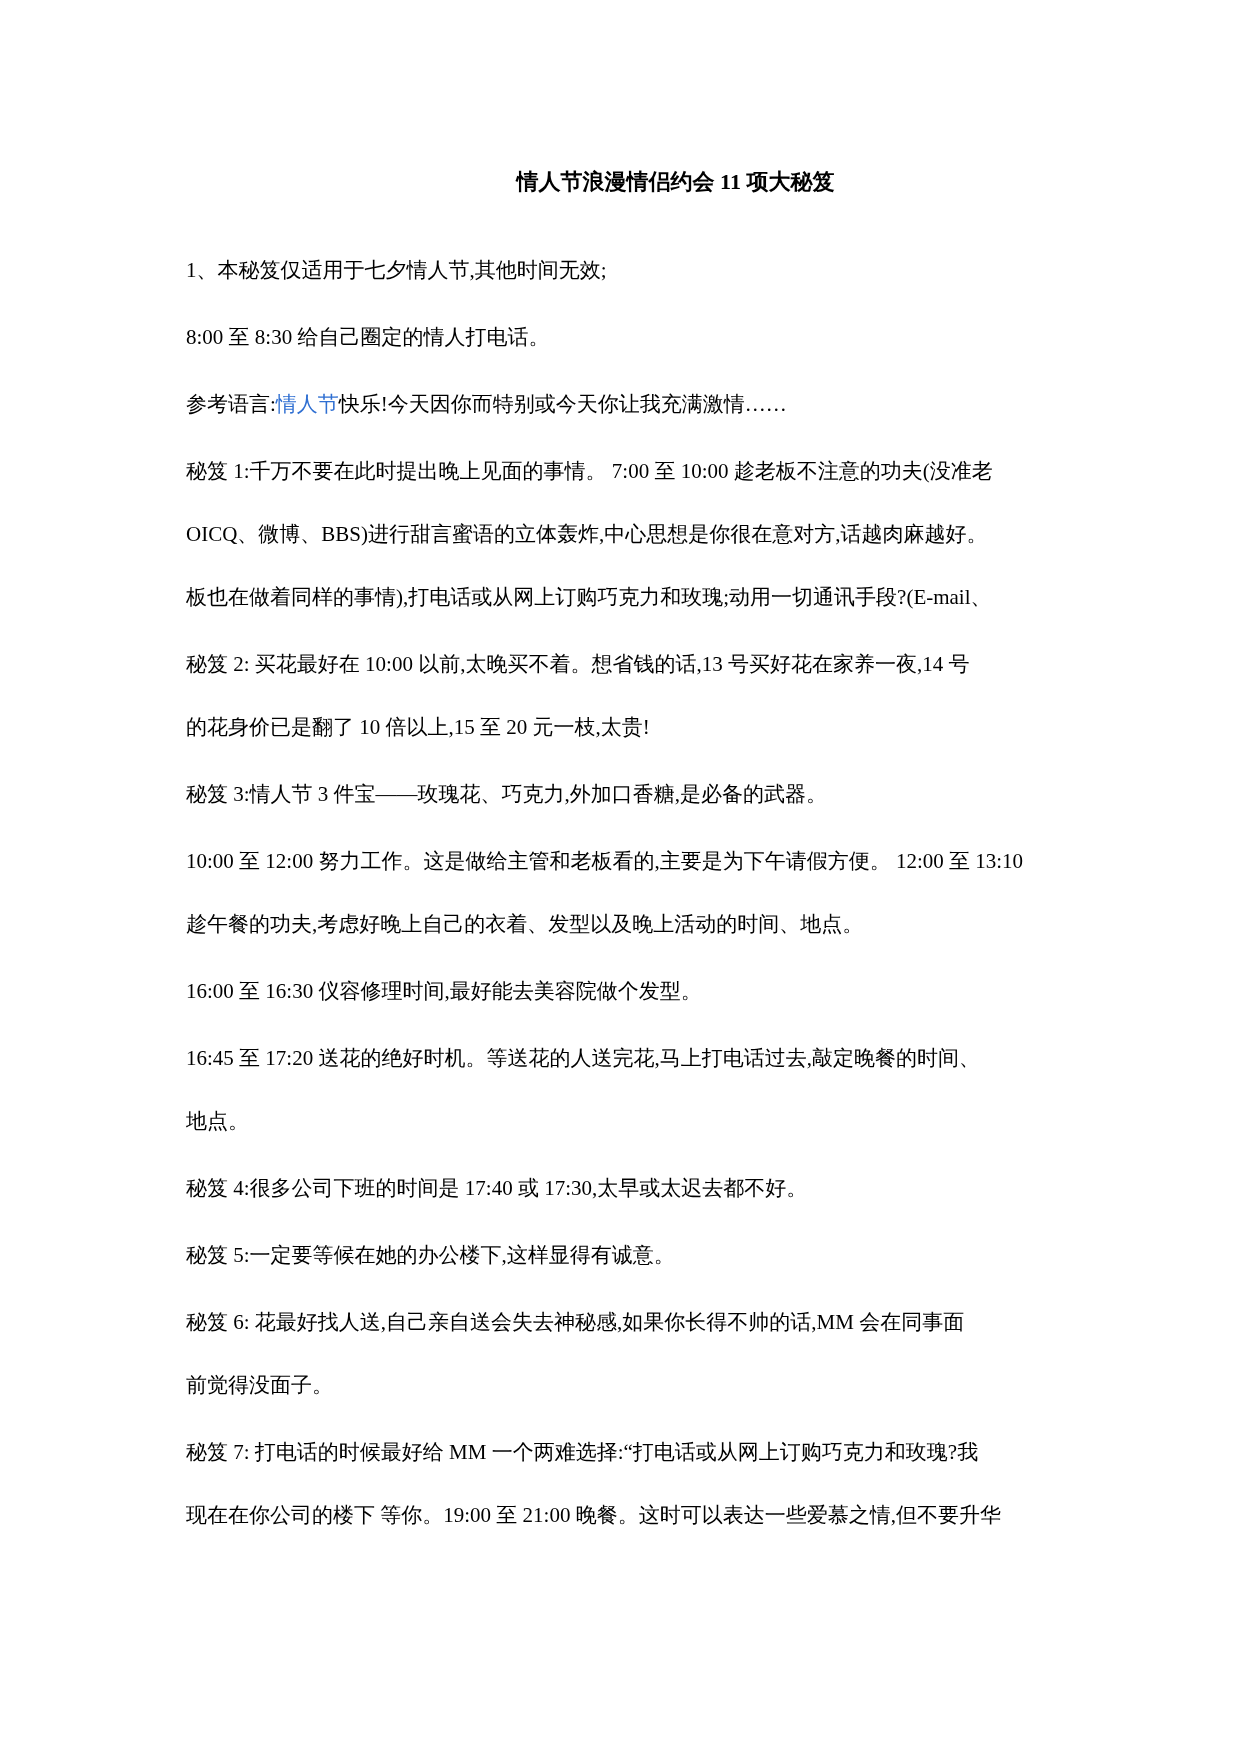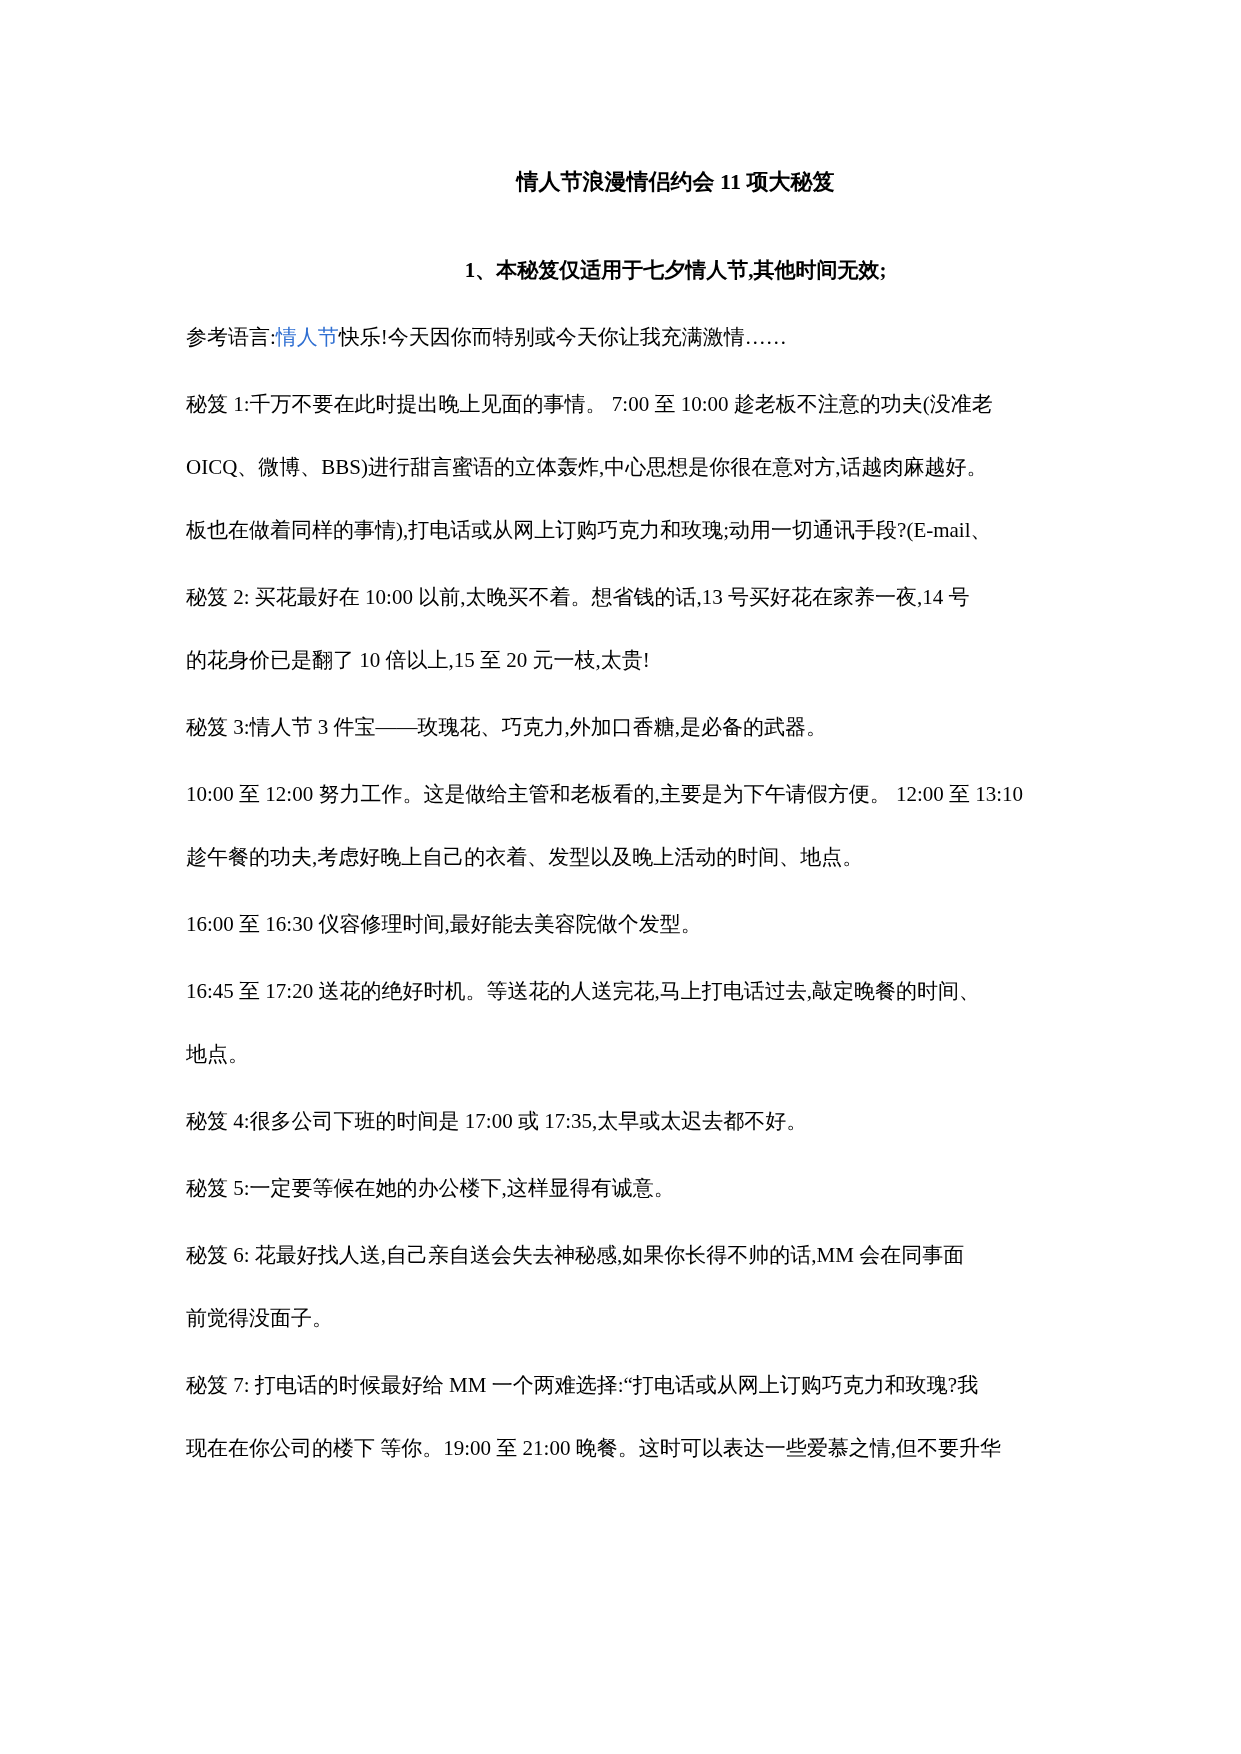--- a/index.html
+++ b/index.html
@@ -21,40 +21,42 @@
     font-size: 22px;
     font-weight: bold;
     text-align: center;
     line-height: 63px;
     margin: 0 0 26px 0;
   }
   .para {
     margin: 0 0 4px 0;
   }
   .para.bold {
-    font-weight: bold;
-    text-align: center;
+    font-weight: normal;
   }
   .line {
     line-height: 63px;
     white-space: nowrap;
   }
   .link {
     color: var(--link-color, #2f6fd2);
     cursor: pointer;
   }
 </style>
 </head>
 <body>
 
 <div class="page" style="background: rgb(255, 255, 255); color: rgb(0, 0, 0);">
   <h1 class="doc-title">情人节浪漫情侣约会 11 项大秘笈</h1>
   <div id="paragraphs">
       <div class="para bold">
         <div class="line"><span>1、本秘笈仅适用于七夕情人节,其他时间无效;</span></div>
+      </div>
+      <div class="para">
+        <div class="line"><span>8:00 至 8:30 给自己圈定的情人打电话。</span></div>
       </div>
       <div class="para">
         <div class="line"><span>参考语言:</span><span class="link">情人节</span><span>快乐!今天因你而特别或今天你让我充满激情……</span></div>
       </div>
       <div class="para">
         <div class="line"><span>秘笈 1:千万不要在此时提出晚上见面的事情。 7:00 至 10:00 趁老板不注意的功夫(没准老</span></div>
         <div class="line"><span>OICQ、微博、BBS)进行甜言蜜语的立体轰炸,中心思想是你很在意对方,话越肉麻越好。</span></div>
         <div class="line"><span>板也在做着同样的事情),打电话或从网上订购巧克力和玫瑰;动用一切通讯手段?(E-mail、</span></div>
       </div>
       <div class="para">
@@ -69,21 +71,21 @@
         <div class="line"><span>趁午餐的功夫,考虑好晚上自己的衣着、发型以及晚上活动的时间、地点。</span></div>
       </div>
       <div class="para">
         <div class="line"><span>16:00 至 16:30 仪容修理时间,最好能去美容院做个发型。</span></div>
       </div>
       <div class="para">
         <div class="line"><span>16:45 至 17:20 送花的绝好时机。等送花的人送完花,马上打电话过去,敲定晚餐的时间、</span></div>
         <div class="line"><span>地点。</span></div>
       </div>
       <div class="para">
-        <div class="line"><span>秘笈 4:很多公司下班的时间是 17:00 或 17:35,太早或太迟去都不好。</span></div>
+        <div class="line"><span>秘笈 4:很多公司下班的时间是 17:40 或 17:30,太早或太迟去都不好。</span></div>
       </div>
       <div class="para">
         <div class="line"><span>秘笈 5:一定要等候在她的办公楼下,这样显得有诚意。</span></div>
       </div>
       <div class="para">
         <div class="line"><span>秘笈 6: 花最好找人送,自己亲自送会失去神秘感,如果你长得不帅的话,MM 会在同事面</span></div>
         <div class="line"><span>前觉得没面子。</span></div>
       </div>
       <div class="para">
         <div class="line"><span>秘笈 7: 打电话的时候最好给 MM 一个两难选择:“打电话或从网上订购巧克力和玫瑰?我</span></div>

